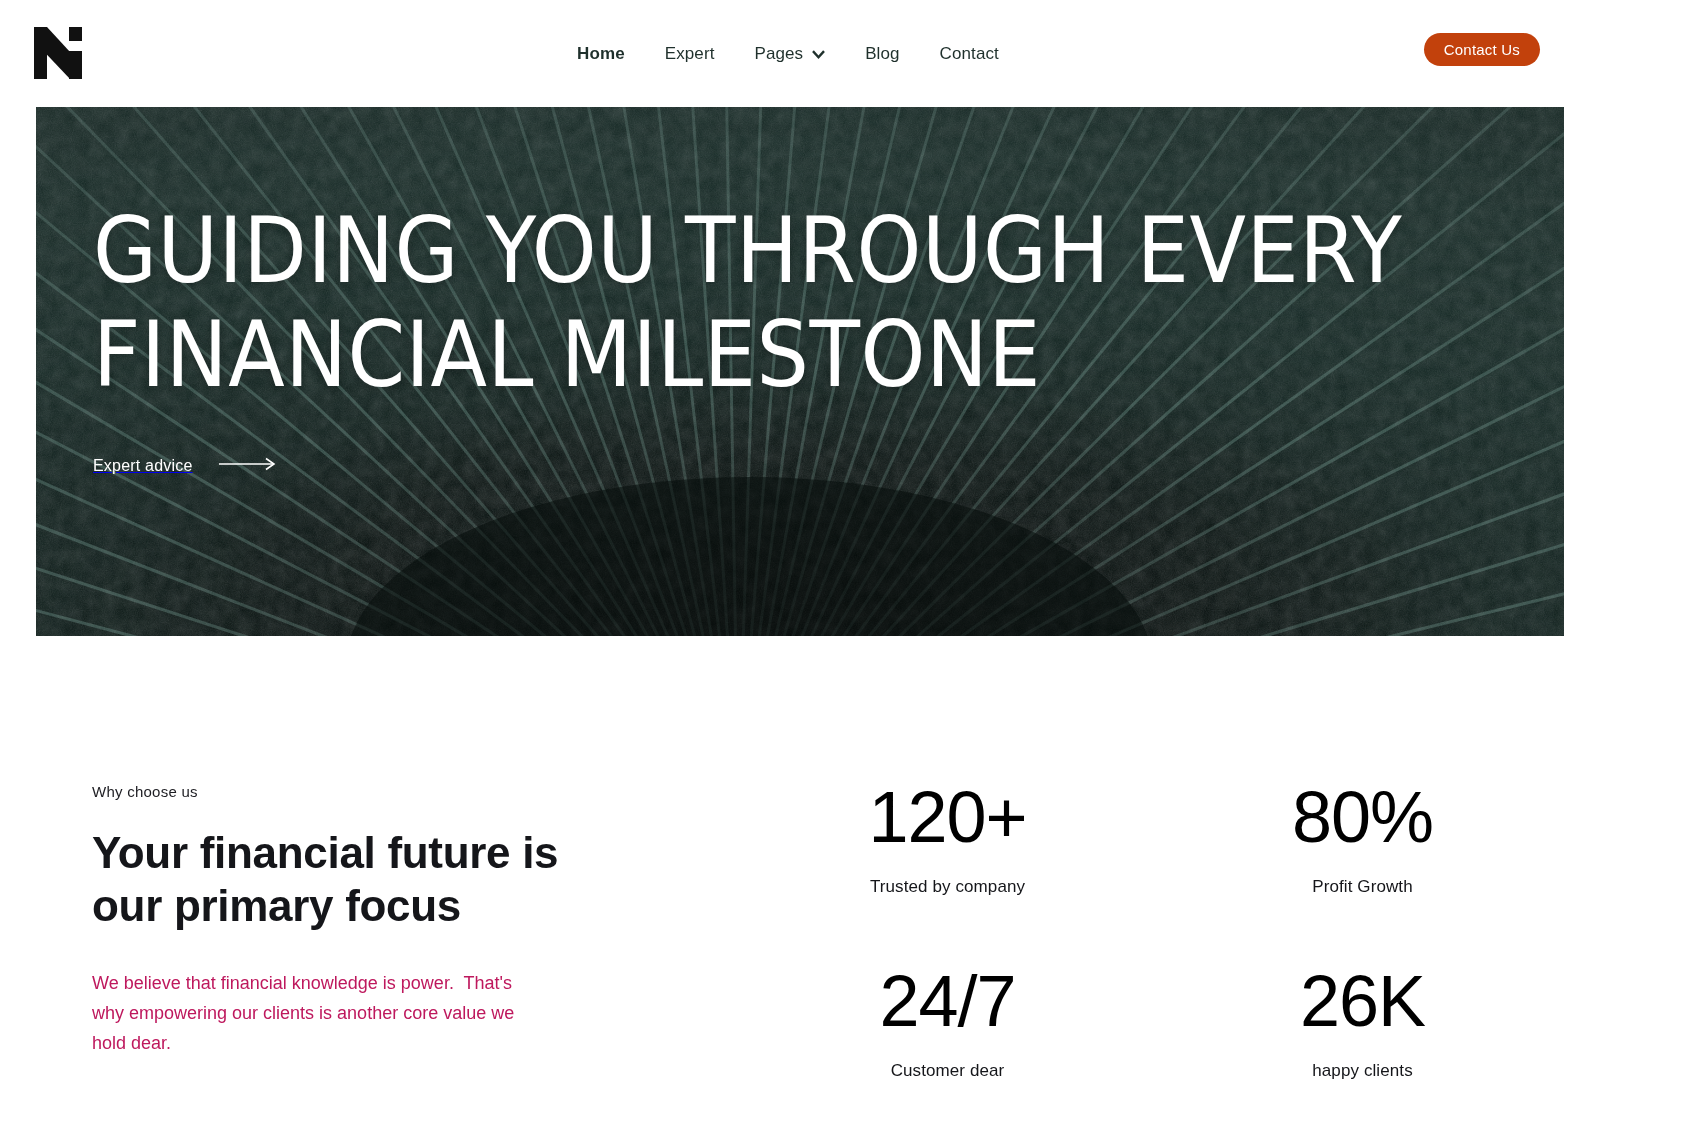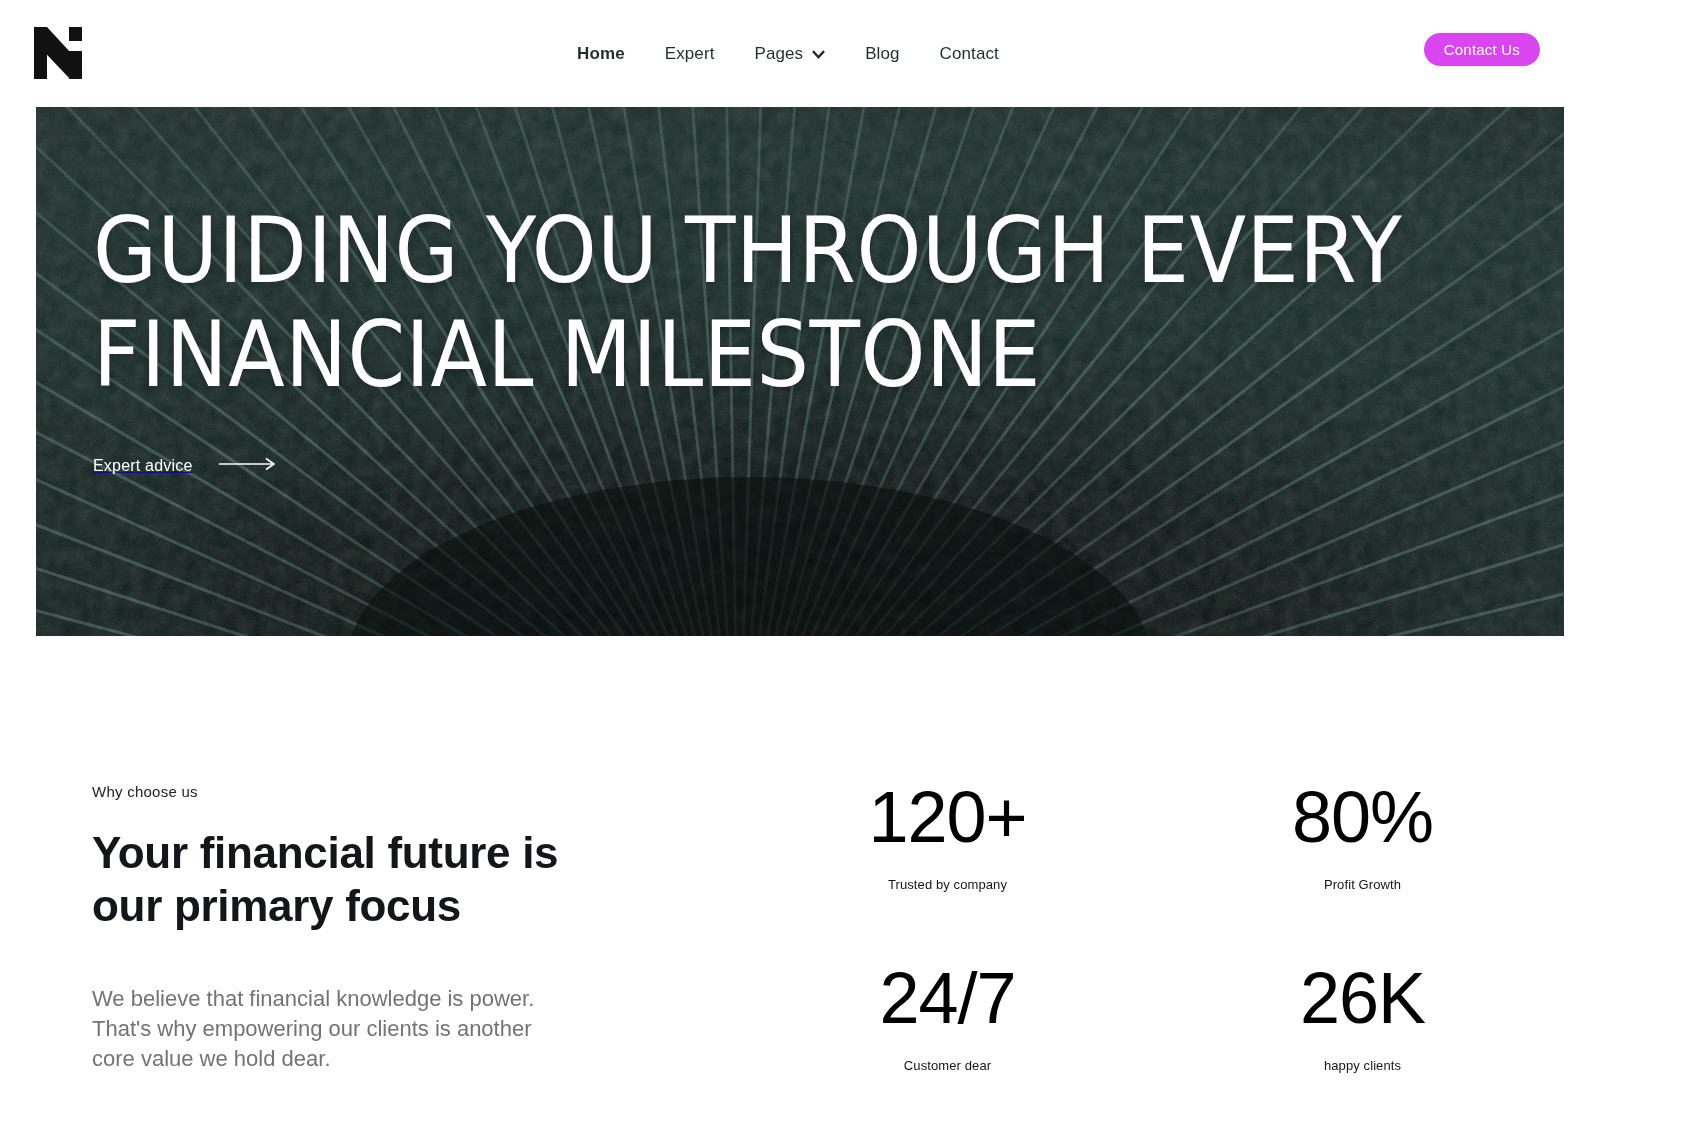--- a/index.html
+++ b/index.html
@@ -67,21 +67,21 @@
   }
   .chev svg { display:block; }
 
   .cta-button {
     position:absolute;
     right:36px;
     top:33px;
     height:33px;
     padding:0 20px;
     border-radius:18px;
-    background:#d946ef;
+    background:#c2410c;
     color:#ffffff;
     font-size:15px;
     letter-spacing:0.2px;
     border:none;
     display:flex;
     align-items:center;
     justify-content:center;
     cursor:pointer;
     font-family:"Liberation Sans", sans-serif;
   }
@@ -153,24 +153,24 @@
   }
   .section-heading {
     font-size:44px;
     line-height:53px;
     font-weight:700;
     color:#15161a;
     letter-spacing:-0.3px;
     max-width:520px;
   }
   .section-body {
-    margin-top:52px;
-    font-size:22px;
+    margin-top:36px;
+    font-size:18px;
     line-height:30px;
-    color:#737373;
+    color:#be185d;
     max-width:455px;
     white-space:pre-wrap;
   }
 
   .stats-col {
     flex:1;
     padding:128px 150px 0 0;
     display:grid;
     grid-template-columns:1fr 1fr;
     grid-template-rows:auto auto;
@@ -181,21 +181,21 @@
   .stat-value {
     font-size:72px;
     line-height:92px;
     font-weight:300;
     color:#000000;
     letter-spacing:-1px;
     font-family:"Liberation Sans", sans-serif;
   }
   .stat-label {
     margin-top:14px;
-    font-size:13px;
+    font-size:17px;
     color:#15161a;
     letter-spacing:0.1px;
   }
 </style>
 </head>
 <body>
 
 <header class="site-header">
 
   <a class="logo-wrap" href="#">

